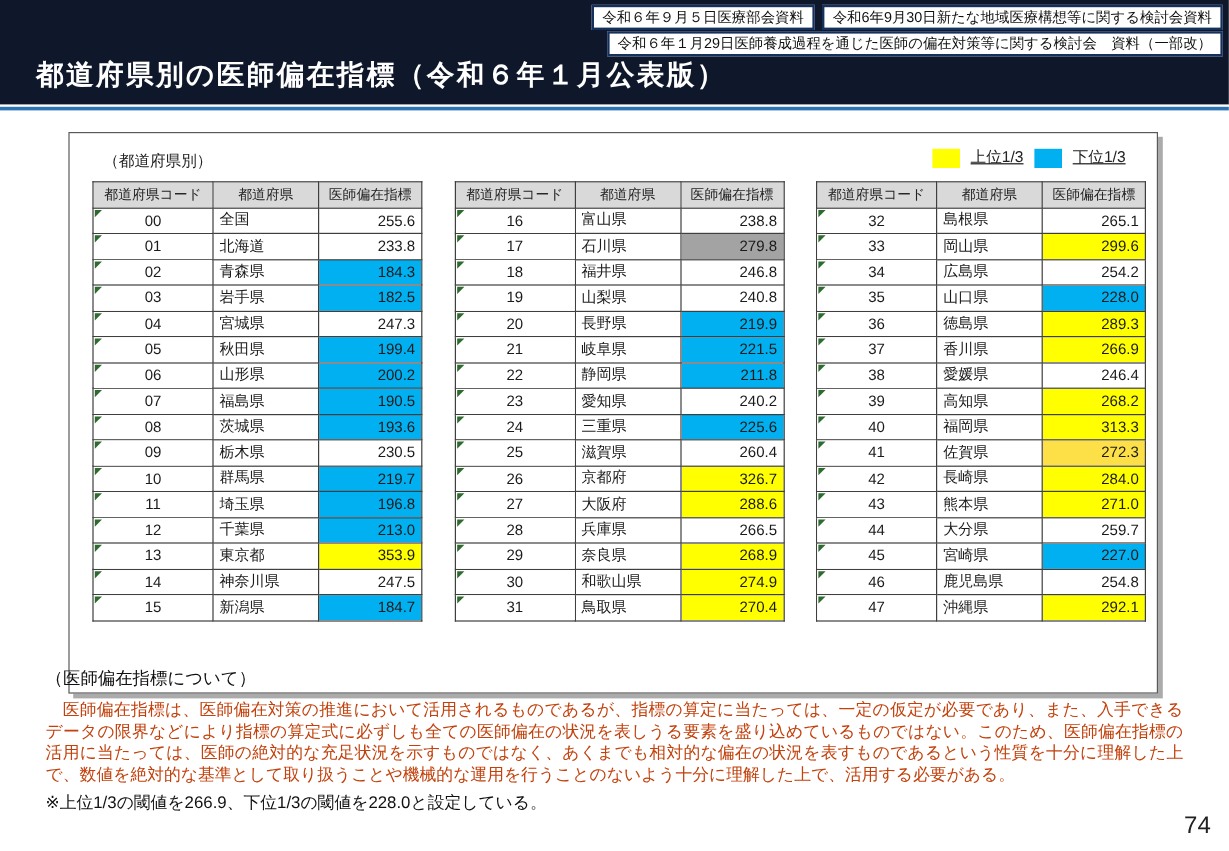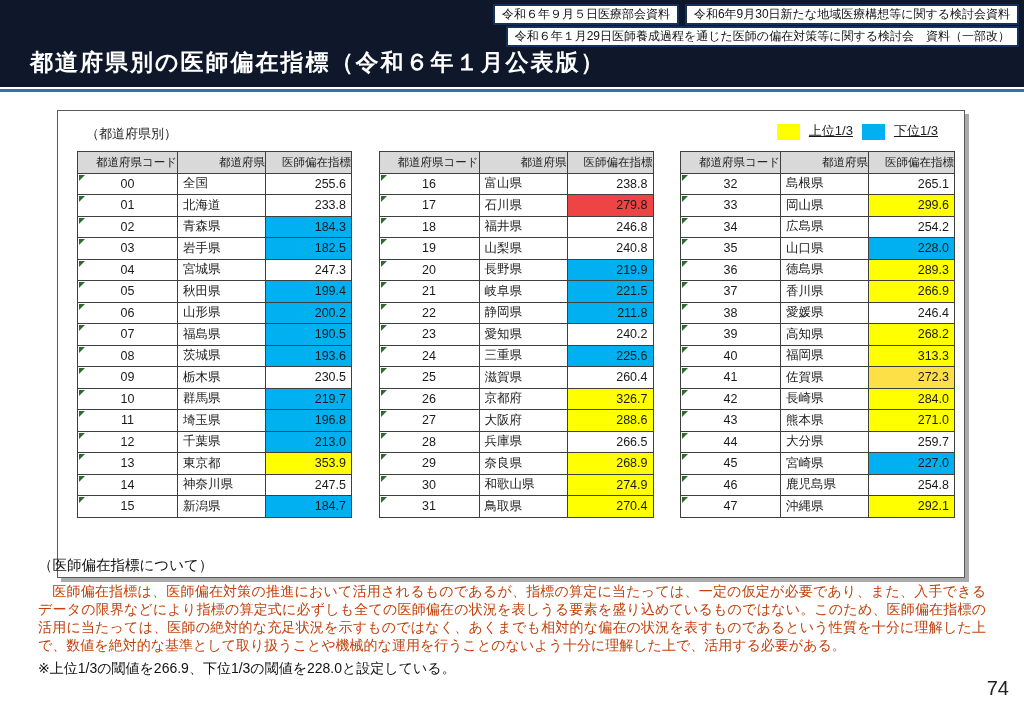--- a/index.html
+++ b/index.html
@@ -44,21 +44,21 @@
   .legend .lbl { font-size:13px; color:#222; }
   .tables-row {
     position:absolute; left:19px; right:9px; top:40px;
     display:flex; justify-content:space-between;
   }
   table.pref-table { border-collapse:collapse; width:274px; table-layout:fixed; }
   .pref-table th, .pref-table td {
     border:1.6px solid #3f3f3f; height:21.5px; overflow:hidden; white-space:nowrap;
   }
   .pref-table th {
-    background:#d9d9d9; font-weight:normal; font-size:11.5px; text-align:right; color:#222;
+    background:#d9d9d9; font-weight:normal; font-size:11.5px; text-align:center; color:#222;
   }
   .pref-table col.c0 { width:100px; } .pref-table col.c1 { width:88px; } .pref-table col.c2 { width:86px; }
   .pref-table td { font-size:12.5px; background:#fff; }
   .pref-table td.code { text-align:center; position:relative; }
   .pref-table td.name { text-align:left; padding-left:5px; }
   .pref-table td.value { text-align:right; padding-right:5px; }
   .tri {
     position:absolute; left:1px; top:1px; width:0; height:0;
     border-top:6px solid #2e6b2e; border-right:6px solid transparent;
   }
@@ -206,21 +206,21 @@
         </thead>
         <tbody>
           <tr>
             <td class="code"><span class="tri"></span>16</td>
             <td class="name">富山県</td>
             <td class="value">238.8</td>
           </tr>
           <tr>
             <td class="code"><span class="tri"></span>17</td>
             <td class="name">石川県</td>
-            <td class="value" style="background: #ef4444;">279.8</td>
+            <td class="value" style="background: #a3a3a3;">279.8</td>
           </tr>
           <tr>
             <td class="code"><span class="tri"></span>18</td>
             <td class="name">福井県</td>
             <td class="value">246.8</td>
           </tr>
           <tr>
             <td class="code"><span class="tri"></span>19</td>
             <td class="name">山梨県</td>
             <td class="value">240.8</td>

